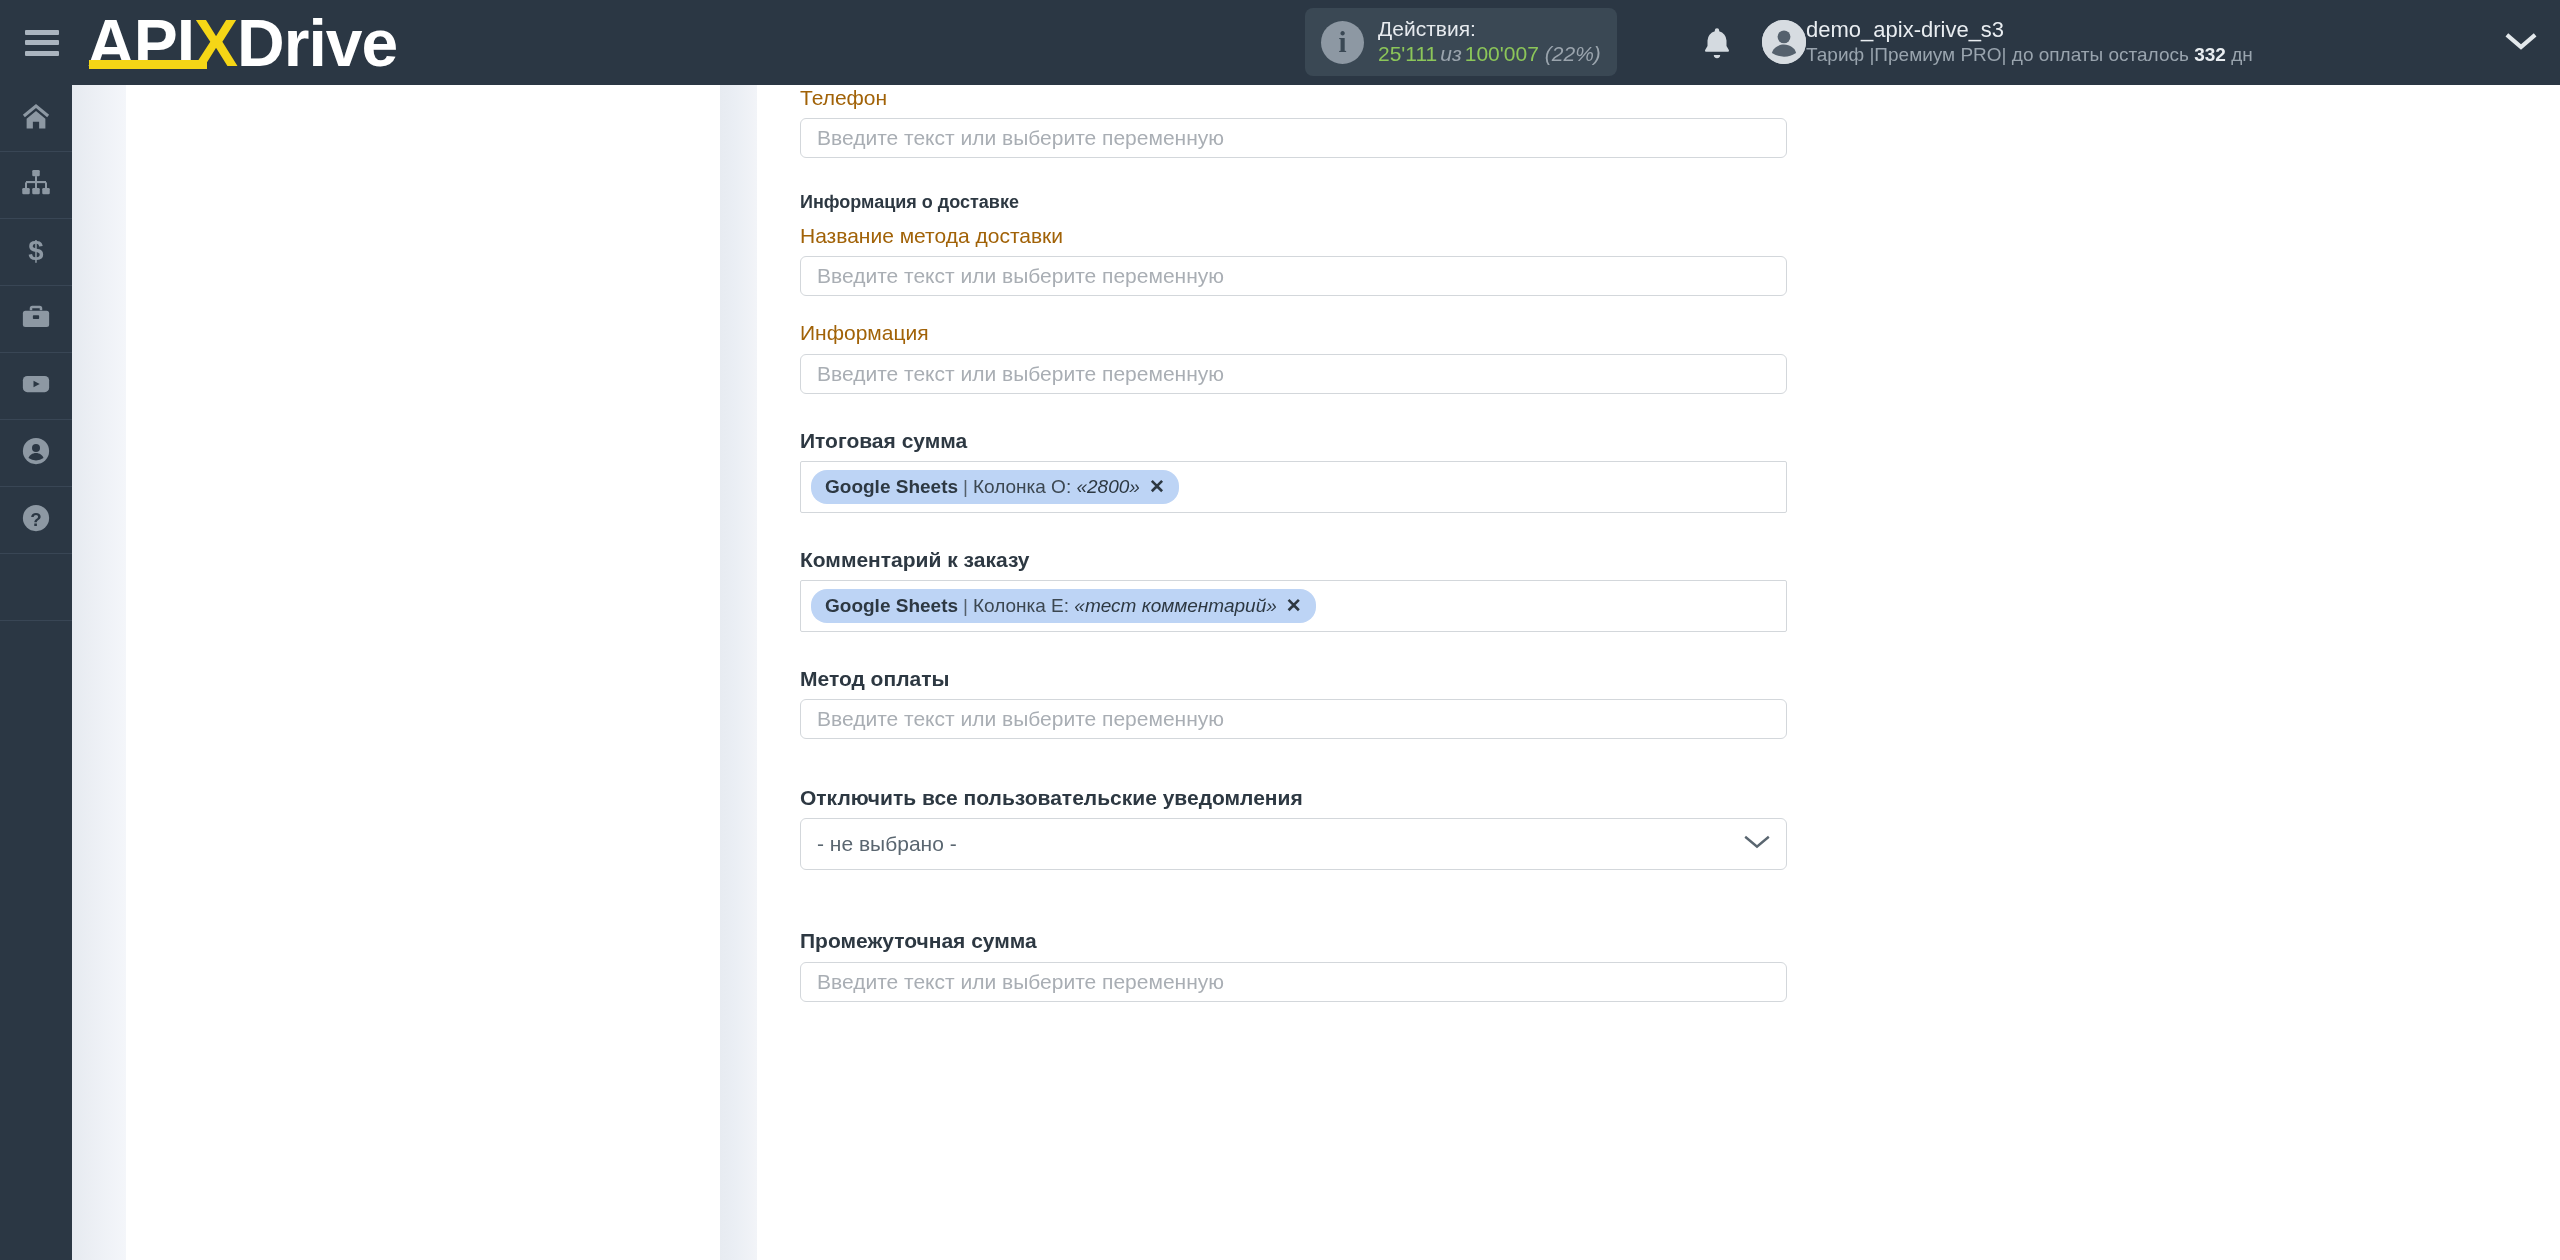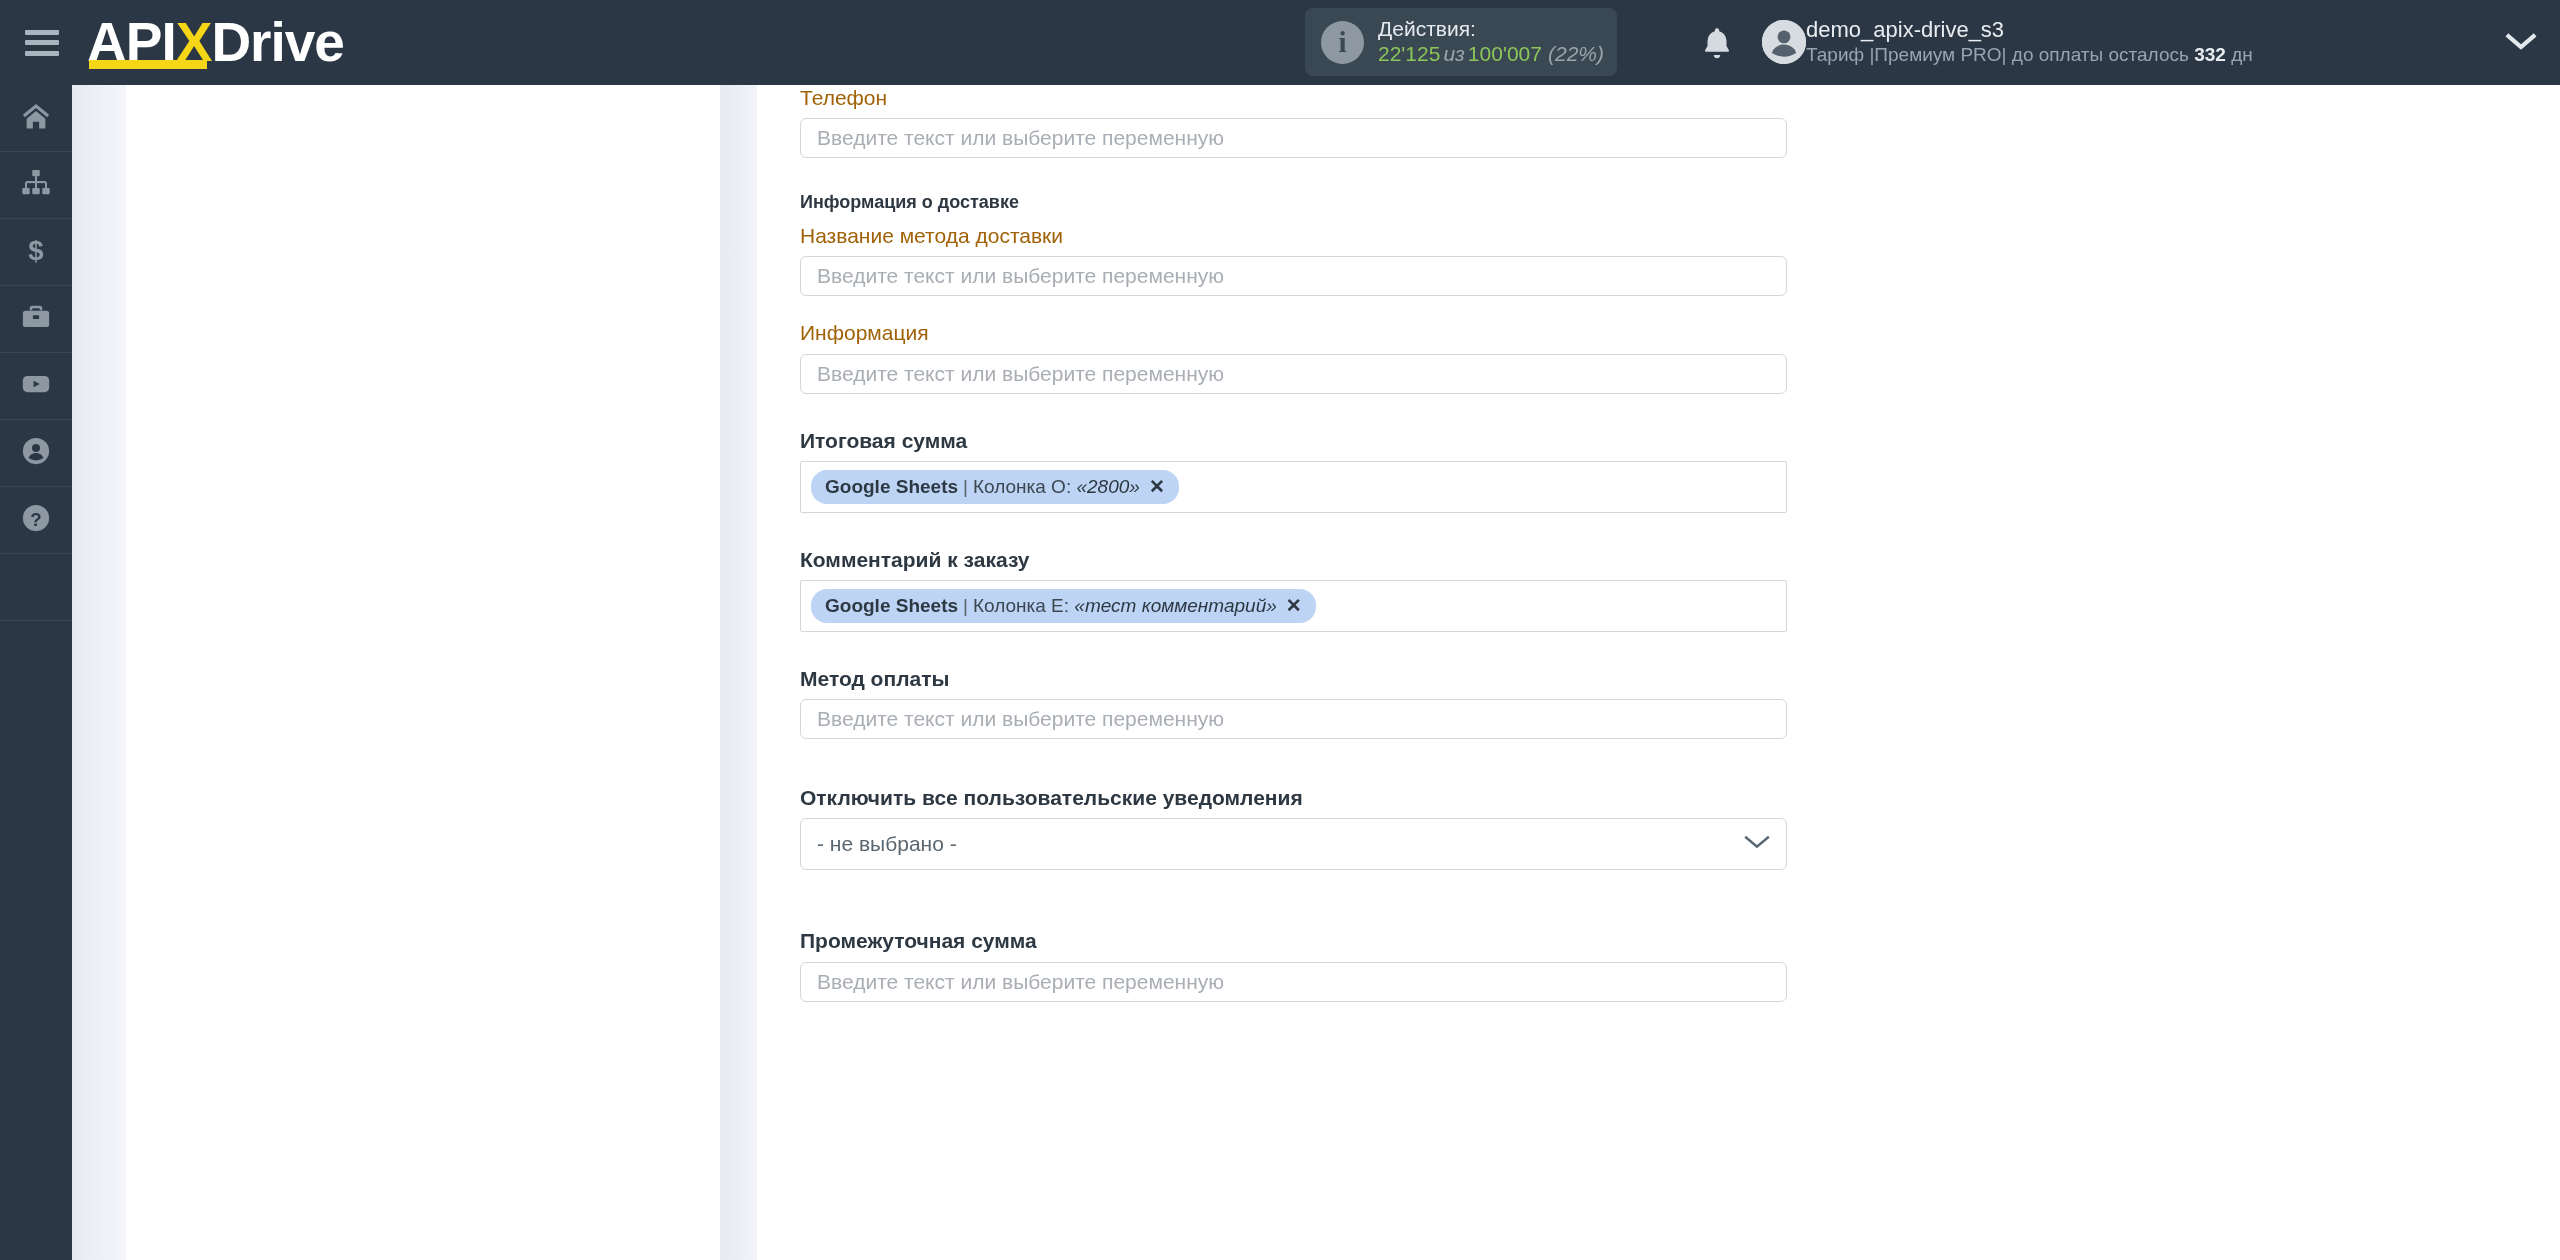--- a/index.html
+++ b/index.html
@@ -34,21 +34,21 @@
   }
 
   #logo {
     margin-left: 28px;
     position: relative;
     height: 60px;
     display: flex; align-items: center;
     user-select: none;
   }
   #logo .logo-text {
-    font-size: 55px;
+    font-size: 66px;
     font-weight: bold;
     color: #ffffff;
     letter-spacing: -1px;
     line-height: 1;
     position: relative;
   }
   #logo .logo-x {
     color: #f5d616;
   }
   #logo .logo-underline {
@@ -273,21 +273,21 @@
   <div id="logo">
     <div class="logo-text"><span>API</span><span class="logo-x">X</span><span>Drive</span></div>
     <div class="logo-underline"></div>
   </div>
 
   <div id="actions-badge">
     <div class="info-circle">i</div>
     <div class="badge-texts">
       <div class="badge-title">Действия:</div>
       <div class="badge-line2">
-        <span class="badge-used">22'125</span><span class="badge-of">из</span><span class="badge-total">100'007</span><span class="badge-pct">(22%)</span>
+        <span class="badge-used">25'111</span><span class="badge-of">из</span><span class="badge-total">100'007</span><span class="badge-pct">(22%)</span>
       </div>
     </div>
   </div>
 
   <div id="bell">
     <svg width="40" height="40" viewBox="0 0 24 24">
       <path fill="#d4dae0" d="M12 2.5a1.3 1.3 0 0 1 1.3 1.3v.6a5.7 5.7 0 0 1 4.4 5.5v3.3l1.4 2.4c.3.5-.1 1.1-.7 1.1H5.6c-.6 0-1-.6-.7-1.1l1.4-2.4V9.9a5.7 5.7 0 0 1 4.4-5.5v-.6A1.3 1.3 0 0 1 12 2.5z"></path>
       <path fill="#d4dae0" d="M10.1 18.6h3.8a1.9 1.9 0 0 1-3.8 0z"></path>
     </svg>
   </div>

